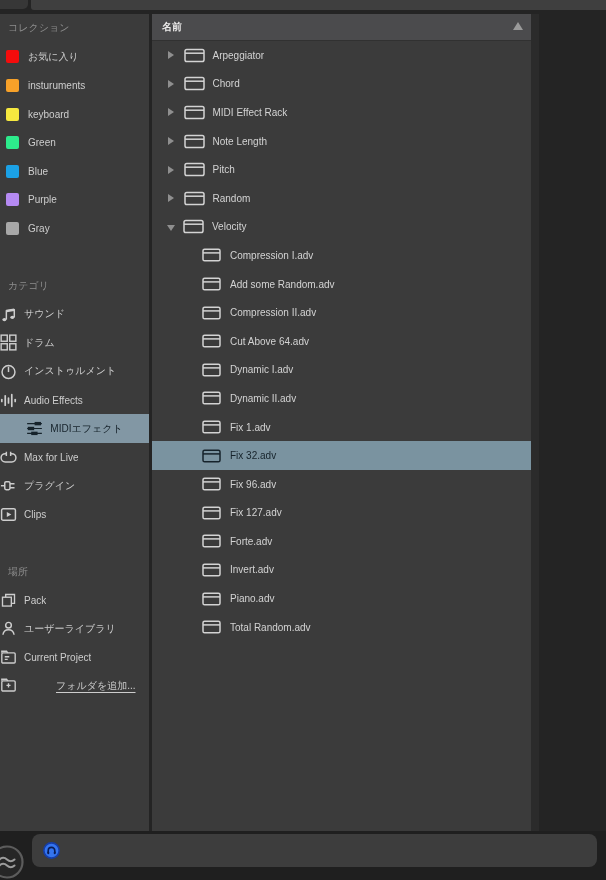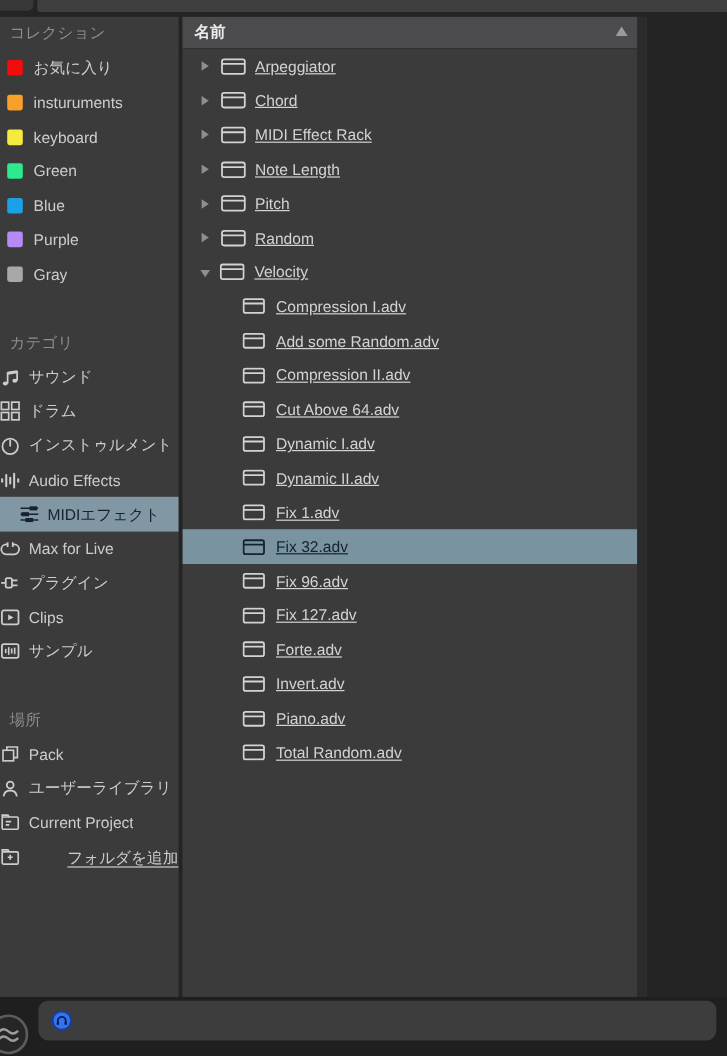--- a/index.html
+++ b/index.html
@@ -1,17 +1,17 @@
 <!DOCTYPE html>
 <html style="--selection-sidebar: #8297a4; --selection-list: #7a93a0; --selection-text: #16232b; --panel-background: #3b3b3b; --header-background: #4b4b4d; --preview-accent-blue: #3474ef;"><head>
 <meta charset="utf-8">
 <style>
   html,body{margin:0;padding:0;background:#242424;}
   .screen{position:relative;width:606px;height:880px;background:#242424;overflow:hidden;
-          font-family:"Liberation Sans","DejaVu Sans",sans-serif;font-size:13px;color:#cdcdcd;
+          font-family:"Liberation Sans","DejaVu Sans",sans-serif;font-size:10px;color:#cdcdcd;
           -webkit-font-smoothing:antialiased;}
   
   .top-strip{position:absolute;left:0;top:0;width:606px;height:14px;background:#242424;}
   .top-stub{position:absolute;left:0;top:0;width:28px;height:9px;background:#373737;border-radius:0 0 5px 0;}
   .top-field{position:absolute;left:31px;top:0;right:0;height:10px;background:#3f3f3f;border-radius:0 0 0 3px;}
 
   
   .sidebar{position:absolute;left:0;top:14px;width:149px;height:817px;background:#3b3b3b;overflow:hidden;}
   .vdivider{position:absolute;left:149px;top:14px;width:3px;height:817px;background:#242424;}
   .sec-title{height:28.6px;display:flex;align-items:center;padding-left:8px;color:#8d8d8d;white-space:nowrap;overflow:hidden;}
@@ -25,21 +25,21 @@
   .lbl.und{text-decoration:underline;text-underline-offset:3px;margin-left:32px;}
 
   
   .listpanel{position:absolute;left:152px;top:14px;width:387px;height:817px;background:#3b3b3b;overflow:hidden;}
   .scrollstrip{position:absolute;top:0;right:0;width:8px;height:100%;background:#2b2b2b;}
   .list-header{height:26px;margin-right:8px;background:#4b4b4d;border-bottom:1px solid #313131;
                display:flex;align-items:center;padding-left:10px;font-weight:bold;color:#ecebeb;position:relative;}
   .sort{position:absolute;right:8px;top:8px;width:0;height:0;
         border-left:5.5px solid transparent;border-right:5.5px solid transparent;border-bottom:8px solid #9a9a9a;}
   .tree{margin-right:8px;}
-  .trow{height:28.6px;display:flex;align-items:center;padding-left:12px;color:#d3d3d3;cursor:default;text-decoration:underline;}
+  .trow{height:28.6px;display:flex;align-items:center;padding-left:12px;color:#d3d3d3;cursor:default;}
   .trow.sel{background:var(--selection-list,#76909e);color:var(--selection-text,#16232b);}
   .tri{flex:0 0 auto;}
   .tri.col{width:0;height:0;border-left:6.5px solid #8f8f8f;border-top:4.5px solid transparent;border-bottom:4.5px solid transparent;margin:0 9.5px 0 4px;}
   .tri.exp{width:0;height:0;border-top:6.5px solid #8f8f8f;border-left:4.5px solid transparent;border-right:4.5px solid transparent;margin:2px 8px 0 3px;}
   .indent{flex:0 0 38px;}
   .dev-ic{flex:0 0 21px;width:21px;height:15px;margin-right:8px;display:inline-flex;}
   .preset-ic{flex:0 0 19px;width:19px;height:14px;margin-right:9px;display:inline-flex;}
   .dev-ic svg,.preset-ic svg{width:100%;height:100%;}
 
   
@@ -171,34 +171,20 @@
         <span class="lbl">プラグイン</span>
       </div>
       <div class="srow">
         <span class="ic">
           <svg viewBox="0 0 15 15">
             <rect x="1.4" y="2.4" width="12.2" height="10.2" rx="1.4" fill="none" stroke="currentColor" stroke-width="1.3"></rect>
             <path d="M6 5.4l4 2.1-4 2.1z" fill="currentColor"></path>
           </svg>
         </span>
         <span class="lbl">Clips</span>
-      </div>
-      <div class="srow">
-        <span class="ic">
-          <svg viewBox="0 0 15 15">
-            <rect x="1.4" y="2.4" width="12.2" height="10.2" rx="1.4" fill="none" stroke="currentColor" stroke-width="1.3"></rect>
-            <g stroke="currentColor" stroke-width="1.2" stroke-linecap="round" fill="none">
-              <path d="M4.2 6.4v2.2"></path>
-              <path d="M6.4 5.2v4.6"></path>
-              <path d="M8.6 6v3"></path>
-              <path d="M10.8 5.6v3.8"></path>
-            </g>
-          </svg>
-        </span>
-        <span class="lbl">サンプル</span>
       </div>
       <div class="sec-title gap">場所</div>
       <div class="srow">
         <span class="ic">
           <svg viewBox="0 0 15 15">
             <path d="M5 4.6V2.2h7.8V10h-2.4" fill="none" stroke="currentColor" stroke-width="1.2"></path>
             <rect x="2.2" y="4.6" width="7.8" height="7.8" fill="none" stroke="currentColor" stroke-width="1.2"></rect>
           </svg>
         </span>
         <span class="lbl">Pack</span>

